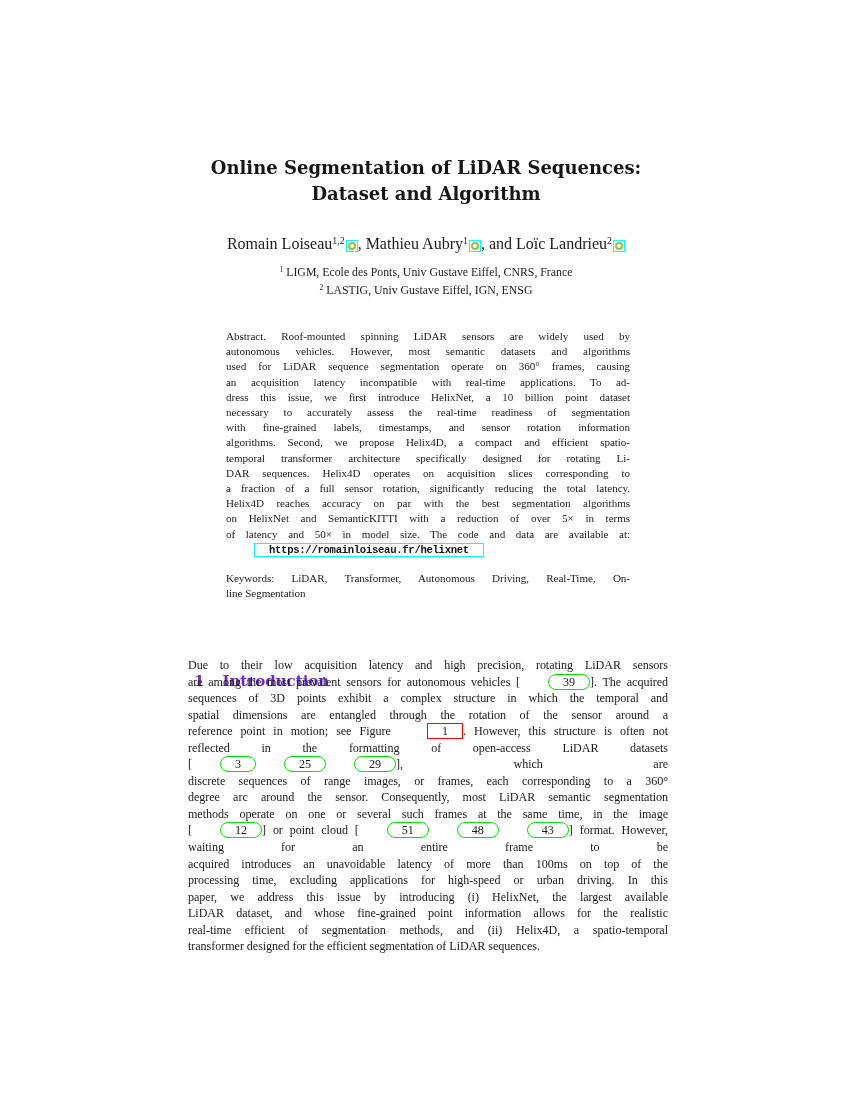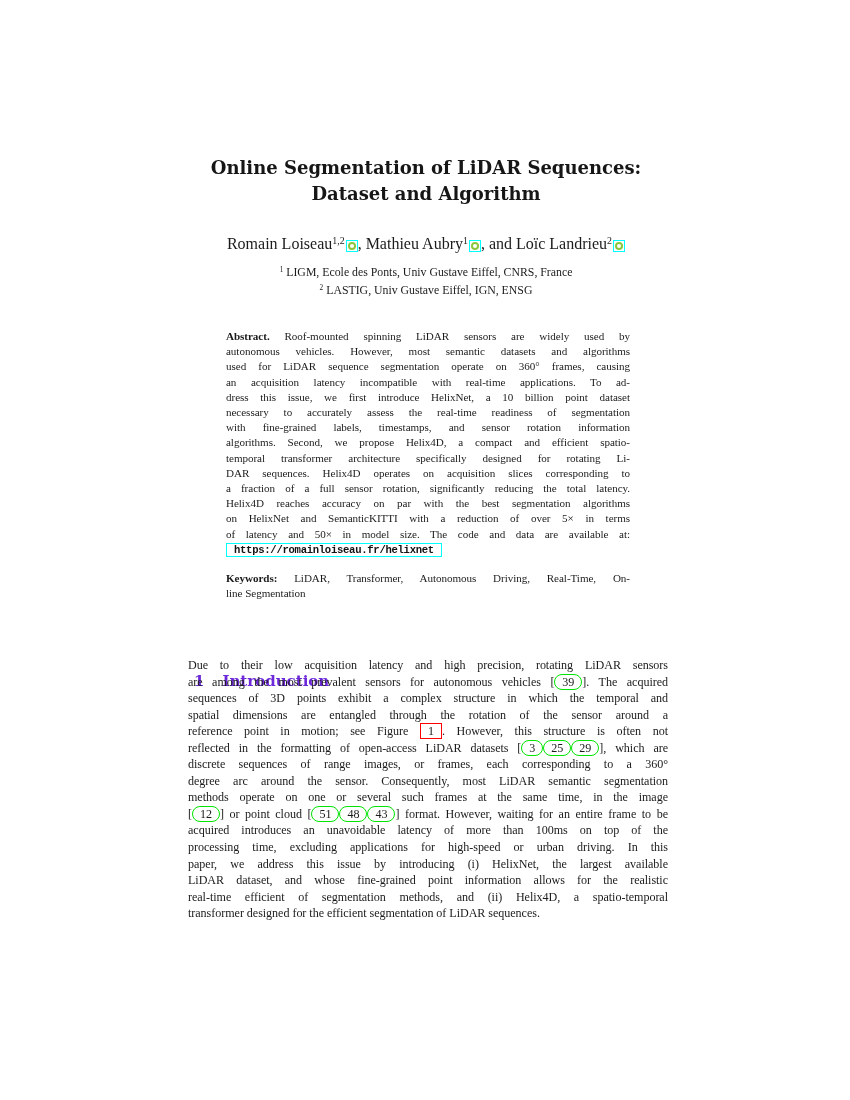--- a/index.html
+++ b/index.html
@@ -33,25 +33,25 @@
   }
   #section-heading .sec-title{margin-left:18px;}
 
   
   #intro{left:188px;top:657px;width:480px;font-size:12.1px;line-height:16.55px;letter-spacing:-0.05px;}
 
   
   .block .line{text-align:justify;text-align-last:justify;}
   .block .line:last-child{text-align-last:left;}
 
-  .brun{font-weight:bold;}
+  .brun{font-weight:normal;}
   .sup{font-size:0.62em;vertical-align:0.5em;letter-spacing:0;}
 
   
-  .linkbox{border:1px solid;padding:0 7px;}
+  .linkbox{border:1px solid;padding:0 14px;margin-left:28px;}
   .cite{border-color:#00e400;border-radius:8px;}
   .ref{border-color:#ff0000;}
   .url{
     border-color:#00ffff;font-family:"Liberation Mono",monospace;
     font-size:10.6px;letter-spacing:-0.3px;font-weight:bold;color:#111;
   }
 
   
   .orcid-box{
     display:inline-block;box-sizing:border-box;border:1px solid #00ffff;

